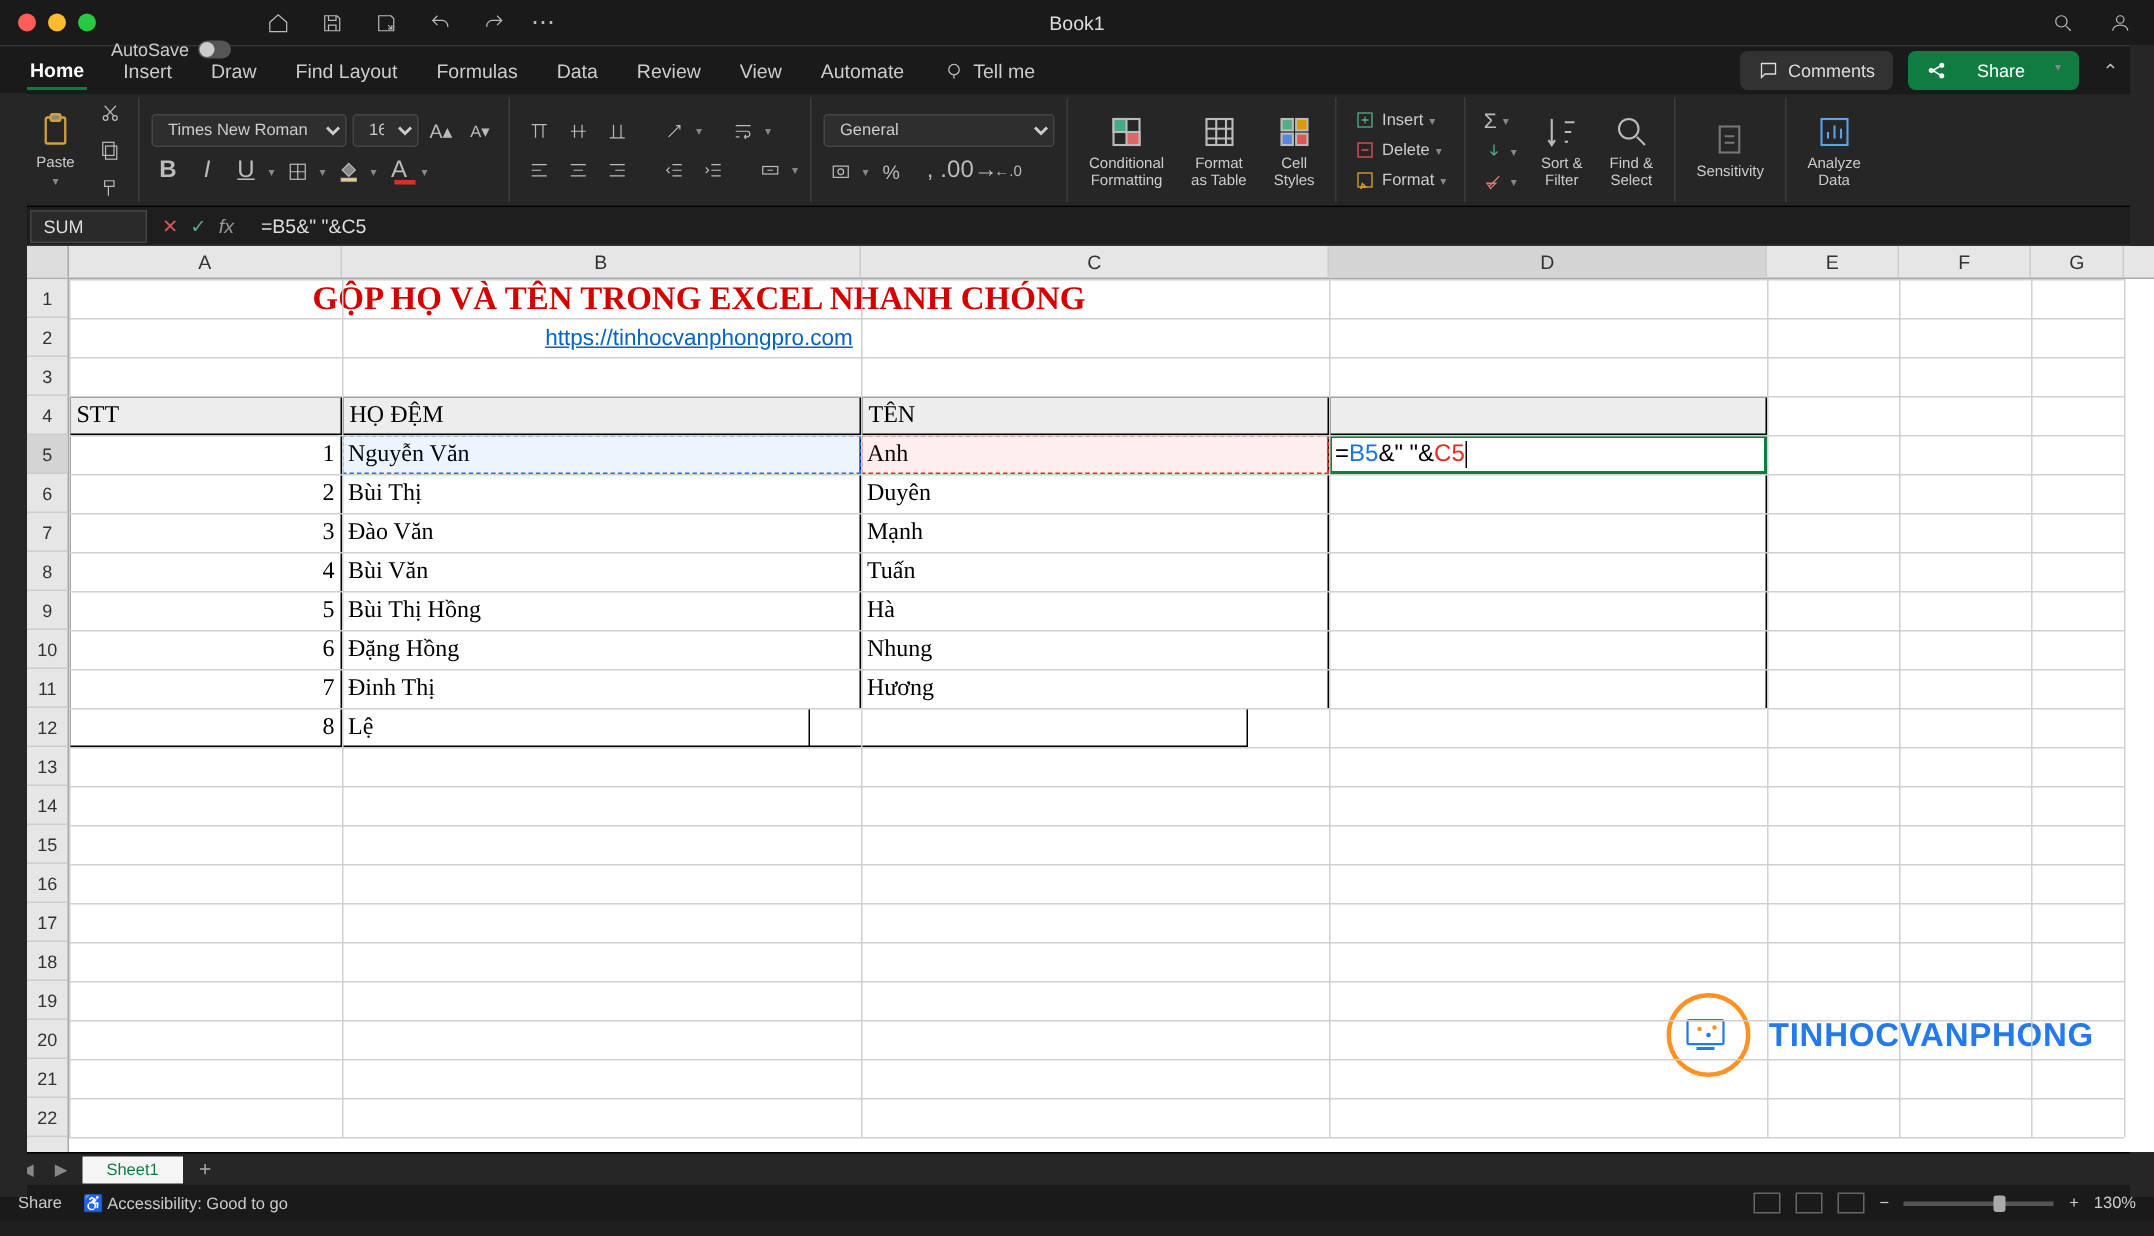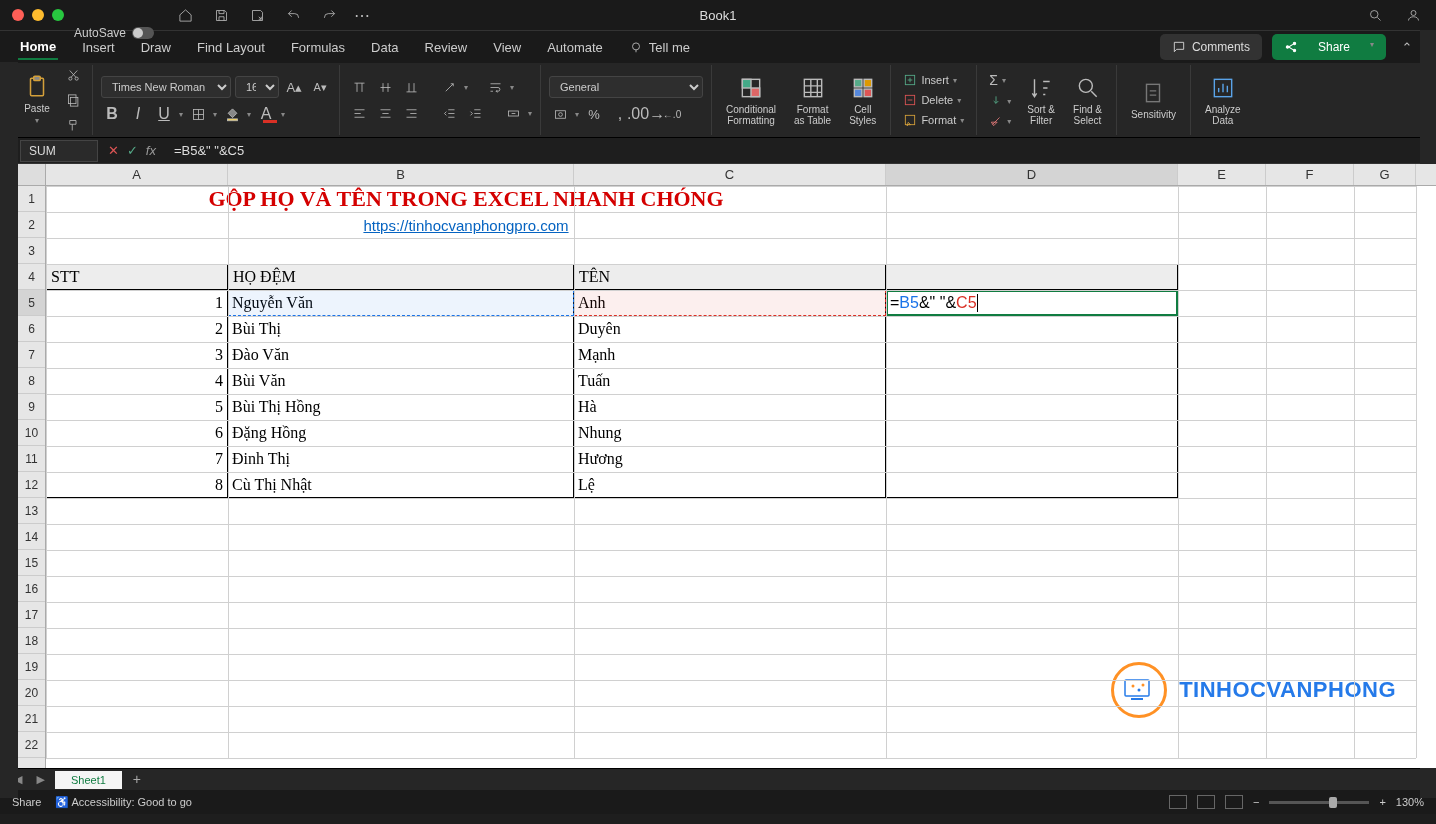--- a/index.html
+++ b/index.html
@@ -575,21 +575,20 @@
             <div class="cell cD bord-r "></div>
           </div>
           <div class="datarow" style="top: 260px;">
             <div class="cell cA right bord-l bord-r ">7</div>
             <div class="cell cB bord-r ">Đinh Thị</div>
             <div class="cell cC bord-r ">Hương</div>
             <div class="cell cD bord-r "></div>
           </div>
           <div class="datarow" style="top: 286px;">
             <div class="cell cA right bord-l bord-r bord-b">8</div>
-            <div class="cell cB bord-r bord-b">Cù Thị Nhật</div>
             <div class="cell cC bord-r bord-b">Lệ</div>
             <div class="cell cD bord-r bord-b"></div>
           </div>
         </div>
 
       <div class="datarow" style="top:104px;left:840px">
         <div class="cell cD editing">
             <span class="eq">=</span>
             <span class="b5">B5</span>
             <span class="amp">&amp;" "&amp;</span>

